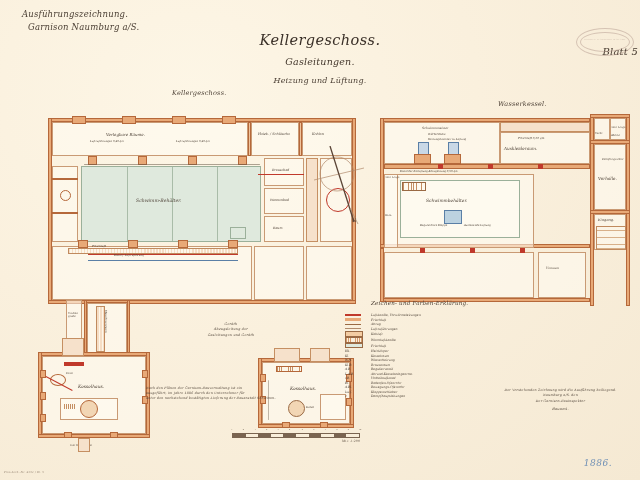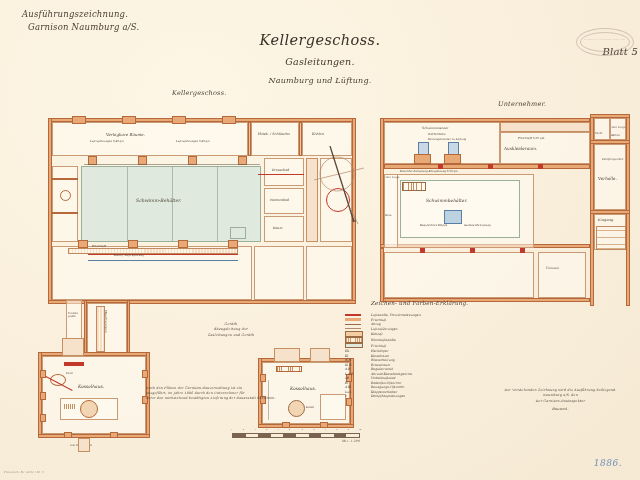--- a/index.html
+++ b/index.html
@@ -77,21 +77,21 @@
   #scalebar .ticks span{position:absolute;top:0;font-size:2.6px;color:#6b5c4c;
     transform:translateX(-50%);}
   #scalebar .unit{text-align:right;font-size:3px;font-style:italic;color:#5d4f41;margin-top:1px;}
 
   
   #note-left{left:146px;top:386px;width:190px;}
   #note-left div{font-size:3.2px;font-style:italic;line-height:1.5;color:#4a3e33;}
   #sig{left:488px;top:388px;width:145px;text-align:center;}
   #sig div{font-size:3.2px;font-style:italic;line-height:1.65;color:#4a3e33;}
   #sig .name{margin-top:3px;font-size:3.6px;}
-  #year{right:18px;bottom:12px;font-size:9px;
+  #year{right:28px;bottom:12px;font-size:9px;
     color:#6f8fb5;letter-spacing:.5px;}
   #archref{left:4px;bottom:6px;font-size:2.6px;color:#9b8a78;font-style:italic;}
   #midnote{left:176px;top:322px;width:110px;text-align:center;}
   #midnote div{font-size:3.3px;font-style:italic;line-height:1.6;color:#4a3e33;}
 
   
   #compass{left:306px;top:146px;width:70px;height:80px;}
 </style>
 </head>
 <body>
@@ -99,30 +99,30 @@
 <div id="sheet">
 
   <div class="abs script" id="hdr-left">
     <div>Ausführungszeichnung.</div>
     <div>Garnison Naumburg a/S.</div>
   </div>
 
   <div class="abs script" id="title">
     <div class="t1">Kellergeschoss.</div>
     <div class="t2">Gasleitungen.</div>
-    <div class="t3">Naumburg und Lüftung.</div>
+    <div class="t3">Heizung und Lüftung.</div>
   </div>
 
   <div class="abs script" id="blatt">Blatt 5</div>
   <div class="abs" id="stamp">
     <div class="st-t">KÖNIGL. GARNISON-BAUAMT</div>
   </div>
 
   <div class="abs script plan-cap" style="left:172px;top:89px;">Kellergeschoss.</div>
-  <div class="abs script plan-cap" style="left:498px;top:100px;">Unternehmer.</div>
+  <div class="abs script plan-cap" style="left:498px;top:100px;">Wasserkessel.</div>
 
   <div class="abs" style="left:48px;top:114px;width:308px;height:190px;">
 
     <div class="wall" style="left:0;top:4px;width:308px;height:4px;"></div>
     <div class="wall" style="left:0;top:4px;width:4px;height:186px;"></div>
     <div class="wall" style="left:304px;top:4px;width:4px;height:186px;"></div>
     <div class="wall" style="left:0;top:186px;width:308px;height:4px;"></div>
 
     <div class="room" style="left:4px;top:8px;width:196px;height:34px;"></div>
     <div class="wall light" style="left:200px;top:8px;width:3px;height:34px;"></div>

